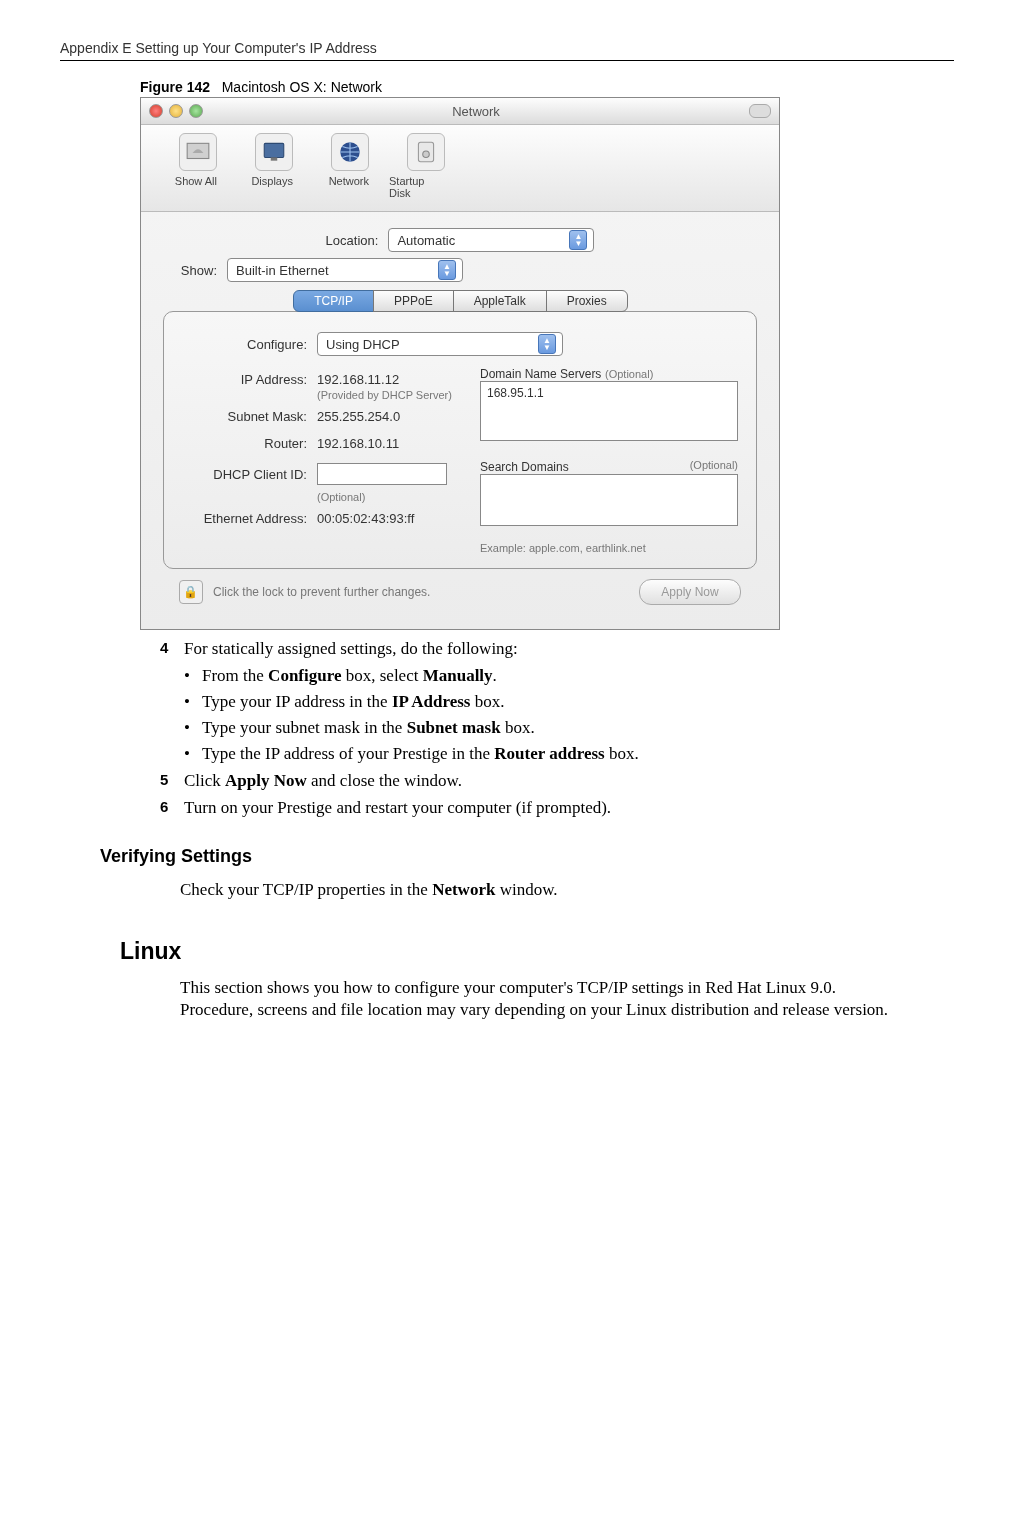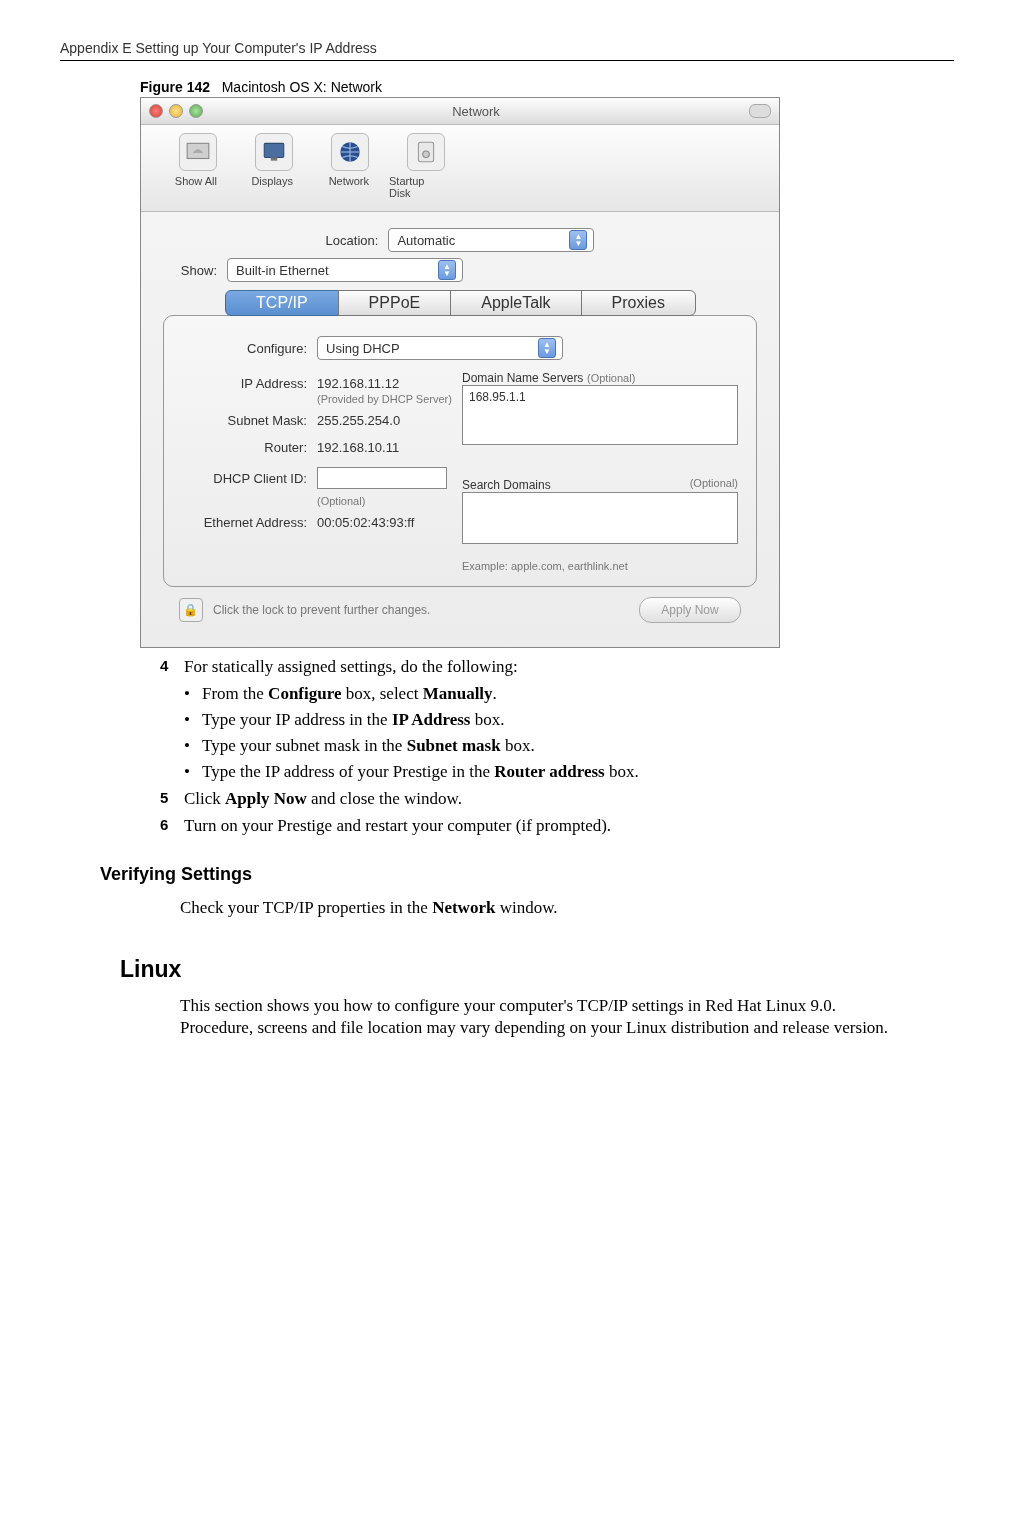--- a/index.html
+++ b/index.html
@@ -138,24 +138,24 @@
     padding: 10px 22px 14px 22px;
   }
   .tabs {
     display: flex;
     justify-content: center;
     margin-top: 8px;
     margin-bottom: -1px;
     font-family: "Lucida Grande", Arial, sans-serif;
   }
   .tab {
-    padding: 3px 30px;
+    padding: 3px 20px;
     border: 1px solid #777;
     background: linear-gradient(#fdfdfd,#dedede);
-    font-size: 16px;
+    font-size: 12px;
     margin-right: -1px;
   }
   .tab:first-child { border-top-left-radius: 6px; border-bottom-left-radius: 6px; }
   .tab:last-child { border-top-right-radius: 6px; border-bottom-right-radius: 6px; }
   .tab.active {
     background: linear-gradient(#7aa9e2,#5a8fd0);
     color: #fff;
     border-color: #416d9e;
   }
   .panel {
@@ -176,20 +176,21 @@
     background: #fff;
     border: 1px solid #888;
     padding: 4px 6px;
     font-size: 12px;
     box-sizing: border-box;
   }
   .small-grey { font-size: 11px; color: #777; }
   .panel-grid {
     display: grid;
     grid-template-columns: 280px 1fr;
+    column-gap: 18px;
   }
   .left-col .lbl { width: 125px; display: inline-block; }
   .left-col .val { display: inline-block; }
   .section-label { font-size: 12px; color: #333; }
   .lock-row {
     display: flex;
     align-items: center;
     justify-content: space-between;
     padding: 10px 16px;
   }
@@ -412,21 +413,21 @@
           </div>
 
           <div class="right-col">
             <div>
               <span class="section-label">Domain Name Servers</span>
               <span class="small-grey">(Optional)</span>
             </div>
             <div class="textbox" style="height:60px;">
               <span>168.95.1.1</span>
             </div>
-            <div style="margin-top:32px;">
+            <div style="margin-top:18px;">
               <span class="section-label">Search Domains</span>
               <span class="small-grey" style="float:right;">(Optional)</span>
             </div>
             <div class="textbox" style="height:52px;"></div>
             <div class="small-grey" style="margin-top:16px;">Example: apple.com, earthlink.net</div>
           </div>
         </div>
       </div>
 
       <div class="lock-row">

